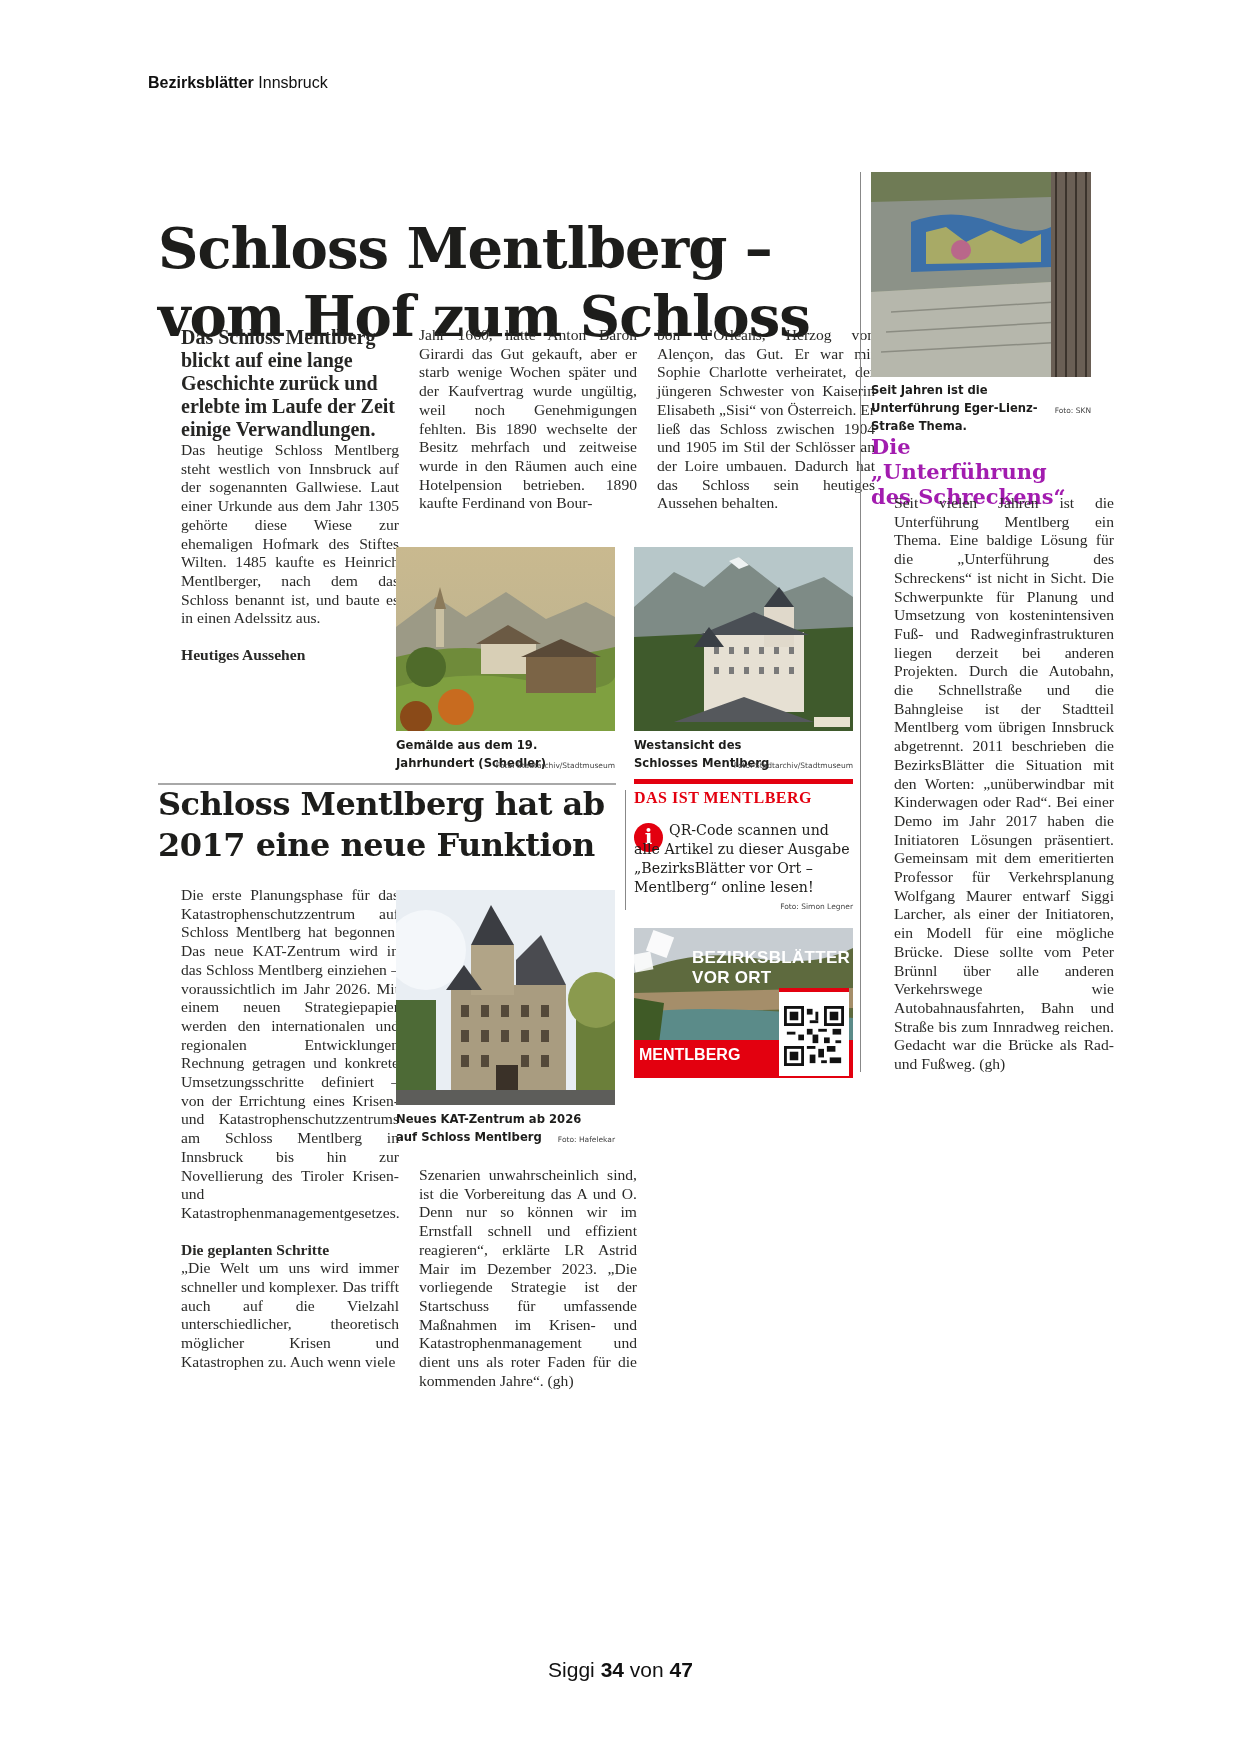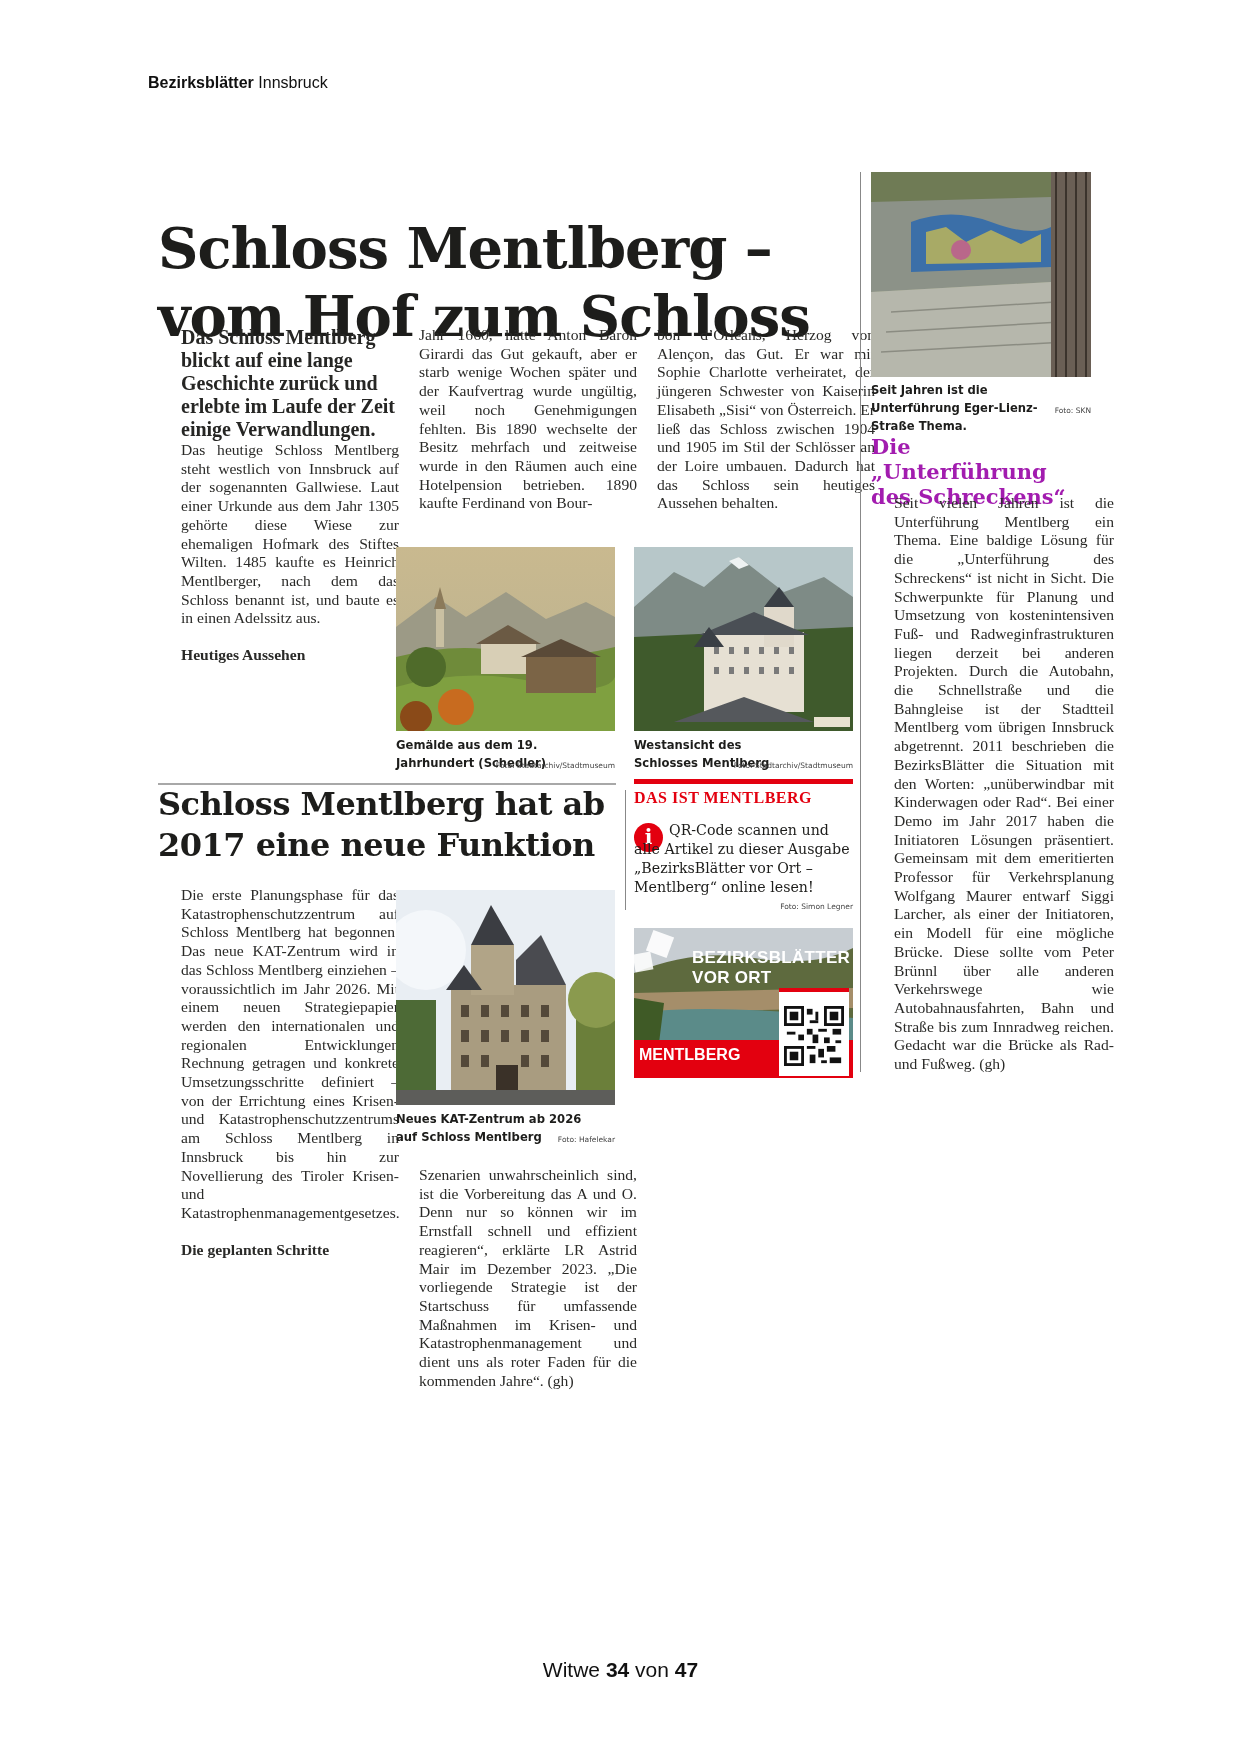--- a/index.html
+++ b/index.html
@@ -119,20 +119,21 @@
   <span class="credit">Foto: Stadtarchiv/Stadtmuseum</span>
 </div>
 
 <div class="rule-grey" style="left:158px; top:783px; width:458px;"></div>
 
 <div id="sub-headline" class="abs">Schloss Mentlberg hat ab 2017 eine neue Funktion</div>
 
 <div class="col" style="left:158px; top:886px; width:218px;">
   <p>Die erste Planungsphase für das Katastrophenschutzzentrum auf Schloss Mentlberg hat begonnen. Das neue KAT-Zentrum wird in das Schloss Mentlberg einziehen – voraussichtlich im Jahr 2026. Mit einem neuen Strategiepapier werden den internationalen und regionalen Entwicklungen Rechnung getragen und konkrete Umsetzungsschritte definiert – von der Errichtung eines Krisen- und Katastrophenschutzzentrums am Schloss Mentlberg in Innsbruck bis hin zur Novellierung des Tiroler Krisen- und Katastrophenmanagementgesetzes.</p>
   <p class="subhead">Die geplanten Schritte</p>
+  <p>„Die Welt um uns wird immer schneller und komplexer. Das trifft auch auf die Vielzahl unterschiedlicher, theoretisch möglicher Krisen und Katastrophen zu. Auch wenn viele</p>
 </div>
 
 <div class="photo" style="left:396px; top:890px; width:219px; height:215px;">
   <svg width="219" height="215" viewBox="0 0 219 215">
     <rect width="219" height="215" fill="#e9eef3"></rect>
     <circle cx="30" cy="60" r="40" fill="#f4f7fa"></circle>
     <rect x="0" y="110" width="40" height="105" fill="#4d6a36"></rect>
     <rect x="180" y="90" width="39" height="125" fill="#6b7f3a"></rect>
     <circle cx="200" cy="110" r="28" fill="#8a9a4e"></circle>
     <rect x="55" y="95" width="115" height="110" fill="#a99c80"></rect>
@@ -258,17 +259,17 @@
 <div class="caption" style="left:871px; top:381px; width:220px; height:40px;">
   <span style="display:block; width:200px;">Seit Jahren ist die Unterführung Eger-Lienz-Straße Thema.</span>
   <span class="credit">Foto: SKN</span>
 </div>
 <div id="side-head" class="abs">Die „Unterführung des Schreckens“</div>
 <div class="col" style="left:871px; top:494px; width:220px;">
   <p>Seit vielen Jahren ist die Unterführung Mentlberg ein Thema. Eine baldige Lösung für die „Unterführung des Schreckens“ ist nicht in Sicht. Die Schwerpunkte für Planung und Umsetzung von kostenintensiven Fuß- und Radweginfrastrukturen liegen derzeit bei anderen Projekten. Durch die Autobahn, die Schnellstraße und die Bahngleise ist der Stadtteil Mentlberg vom übrigen Innsbruck abgetrennt. 2011 beschrieben die BezirksBlätter die Situation mit den Worten: „unüberwindbar mit Kinderwagen oder Rad“. Bei einer Demo im Jahr 2017 haben die Initiatoren Lösungen präsentiert. Gemeinsam mit dem emeritierten Professor für Verkehrsplanung Wolfgang Maurer entwarf Siggi Larcher, als einer der Initiatoren, ein Modell für eine mögliche Brücke. Diese sollte vom Peter Brünnl über alle anderen Verkehrswege wie Autobahnausfahrten, Bahn und Straße bis zum Innradweg reichen. Gedacht war die Brücke als Rad- und Fußweg. (gh)</p>
 </div>
 
 <div id="page-footer" class="abs">
-  <span>Witwe</span>
+  <span>Siggi</span>
   <b>34</b>
   <span>von</span>
   <b>47</b>
 </div>
 
 </body></html>

